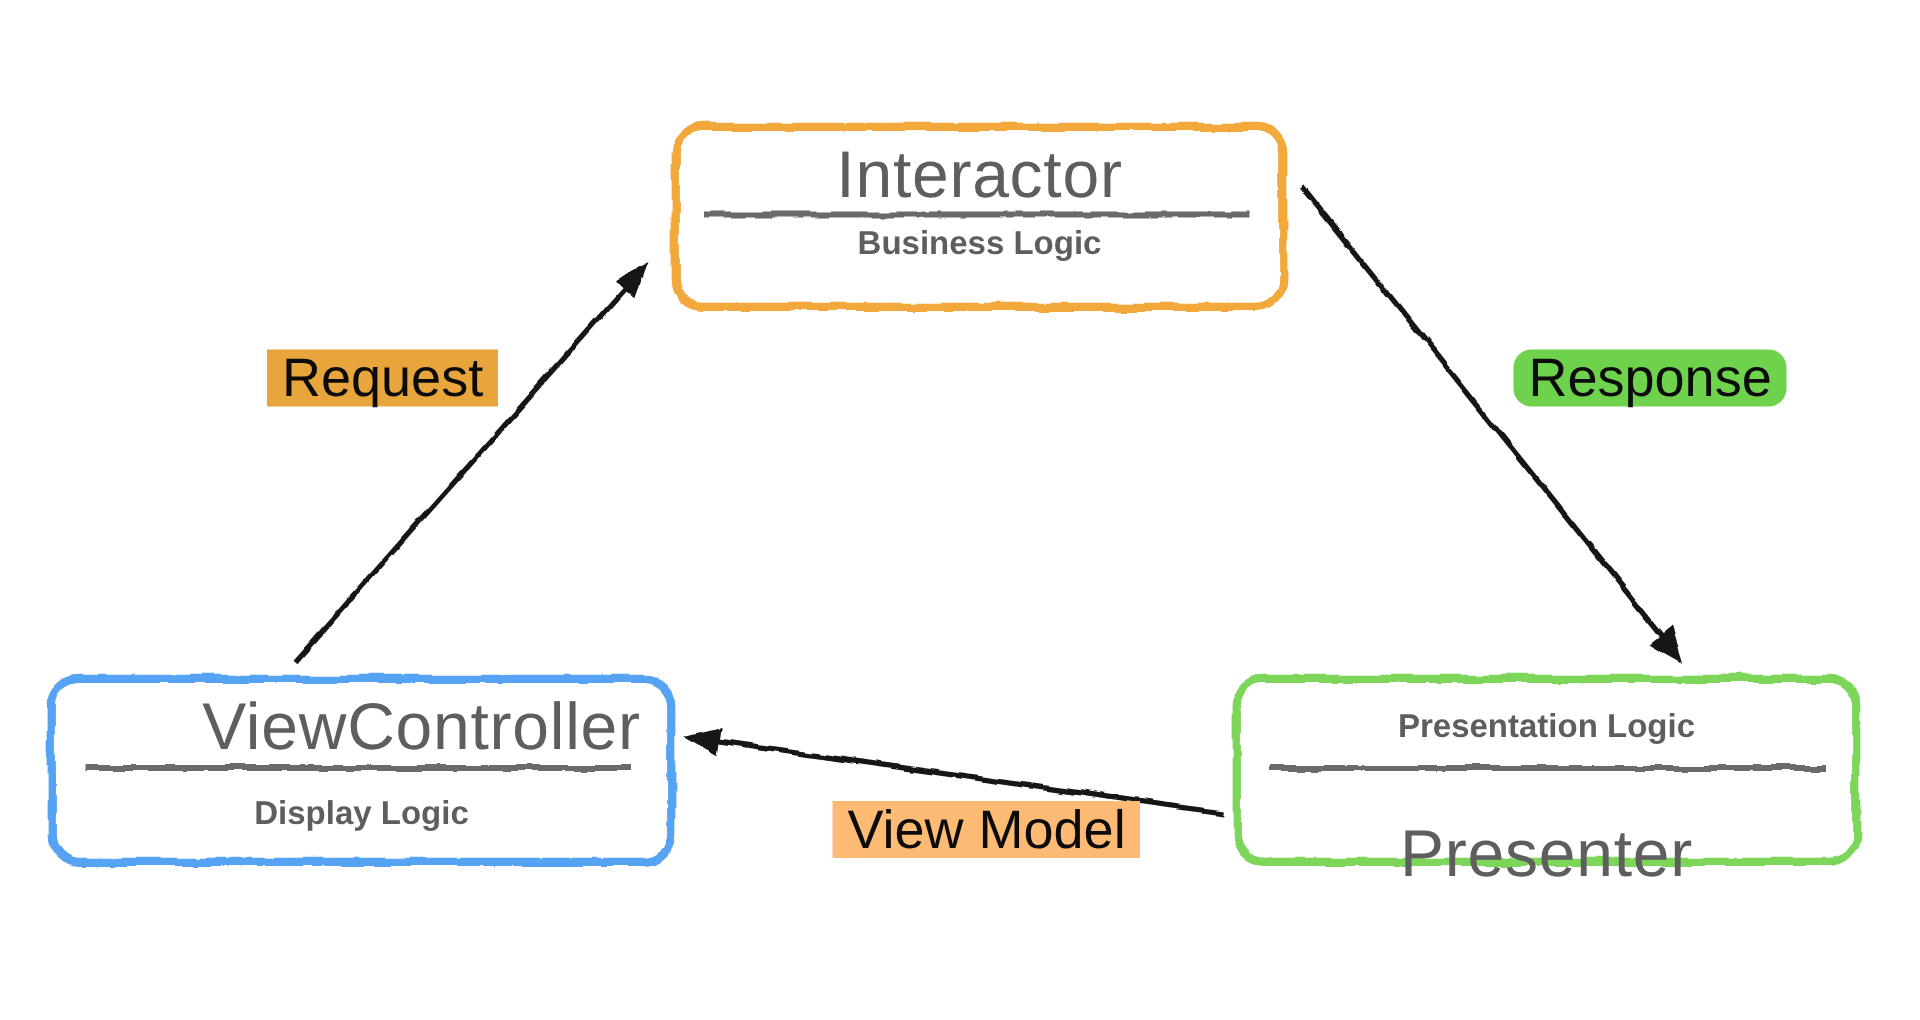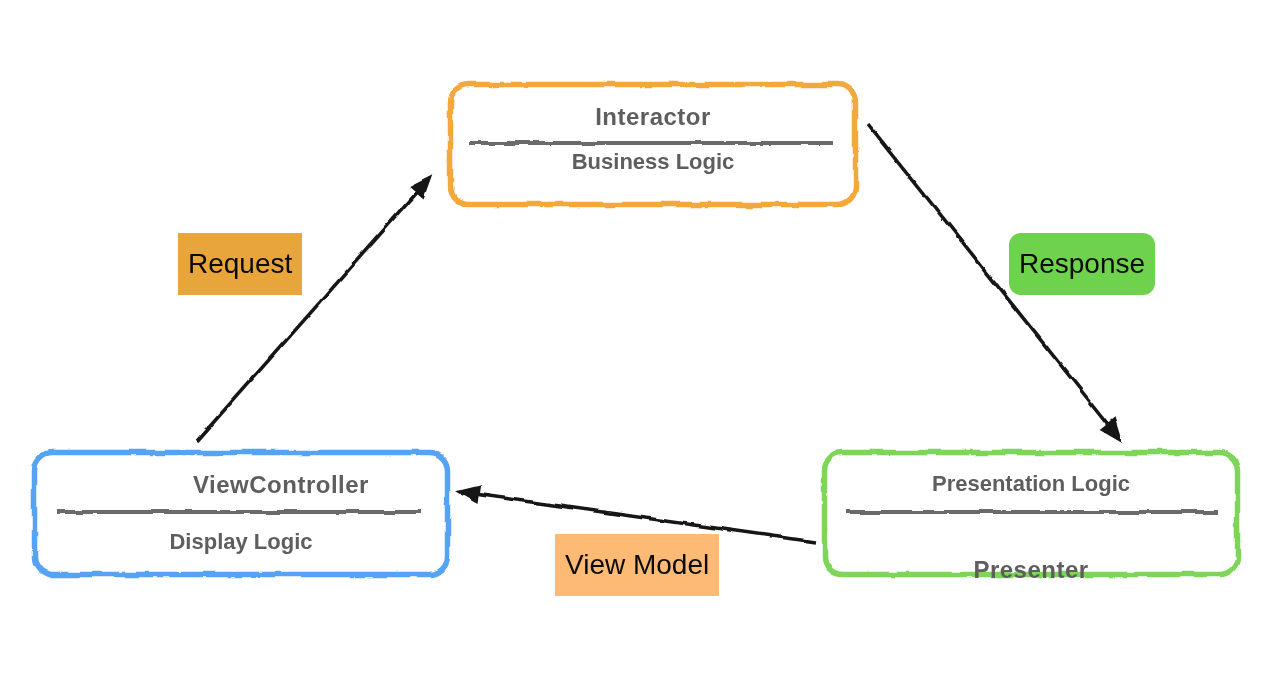--- a/index.html
+++ b/index.html
@@ -22,37 +22,37 @@
     width: 1280px;
     height: 680px;
   }
   .box-text {
     position: absolute;
     text-align: center;
     color: #5E5E5E;
     z-index: 2;
   }
   .box-title {
-    font-size: 24px;
-    font-weight: bold;
+    font-size: 44px;
+    font-weight: normal;
     line-height: 44px;
     height: 44px;
     letter-spacing: 0.5px;
   }
   .box-subtitle {
     font-size: 22px;
     font-weight: bold;
     line-height: 28px;
     height: 28px;
   }
   .arrow-label {
     position: absolute;
     display: inline-block;
-    padding: 14px 10px;
-    font-size: 28px;
+    padding: 2px 10px;
+    font-size: 36px;
     font-weight: 400;
     color: #0b0b0b;
     line-height: 34px;
     z-index: 2;
     white-space: nowrap;
     text-align: center;
   }
 </style>
 </head>
 <body>

